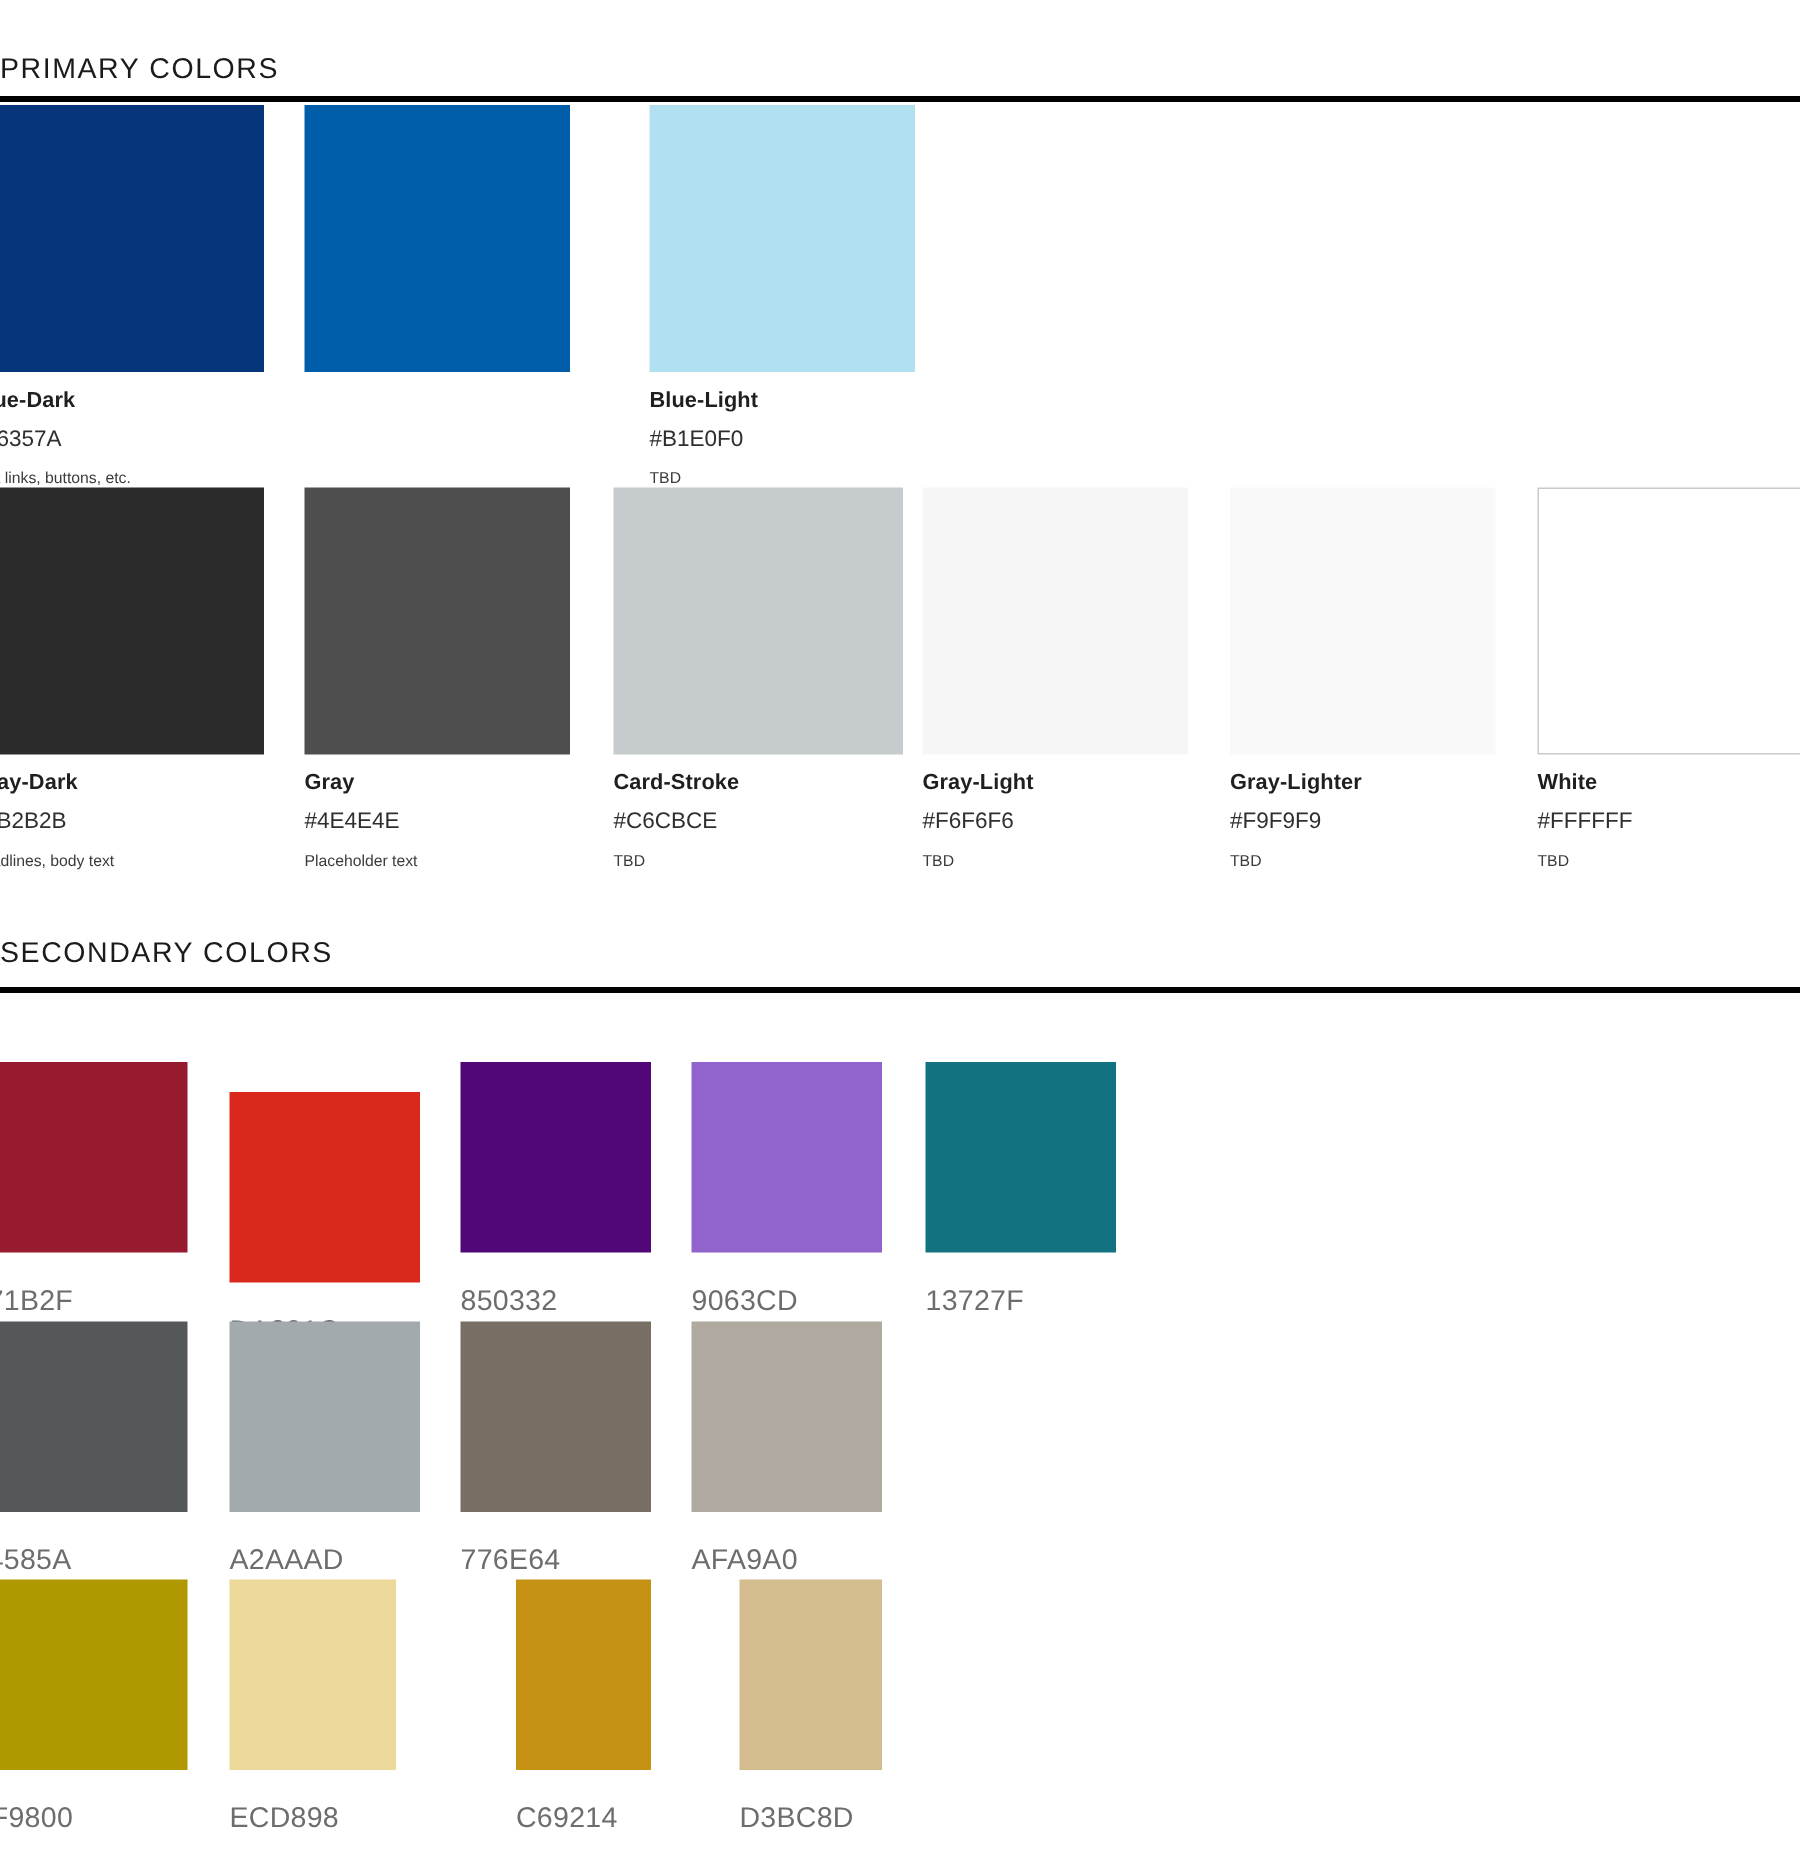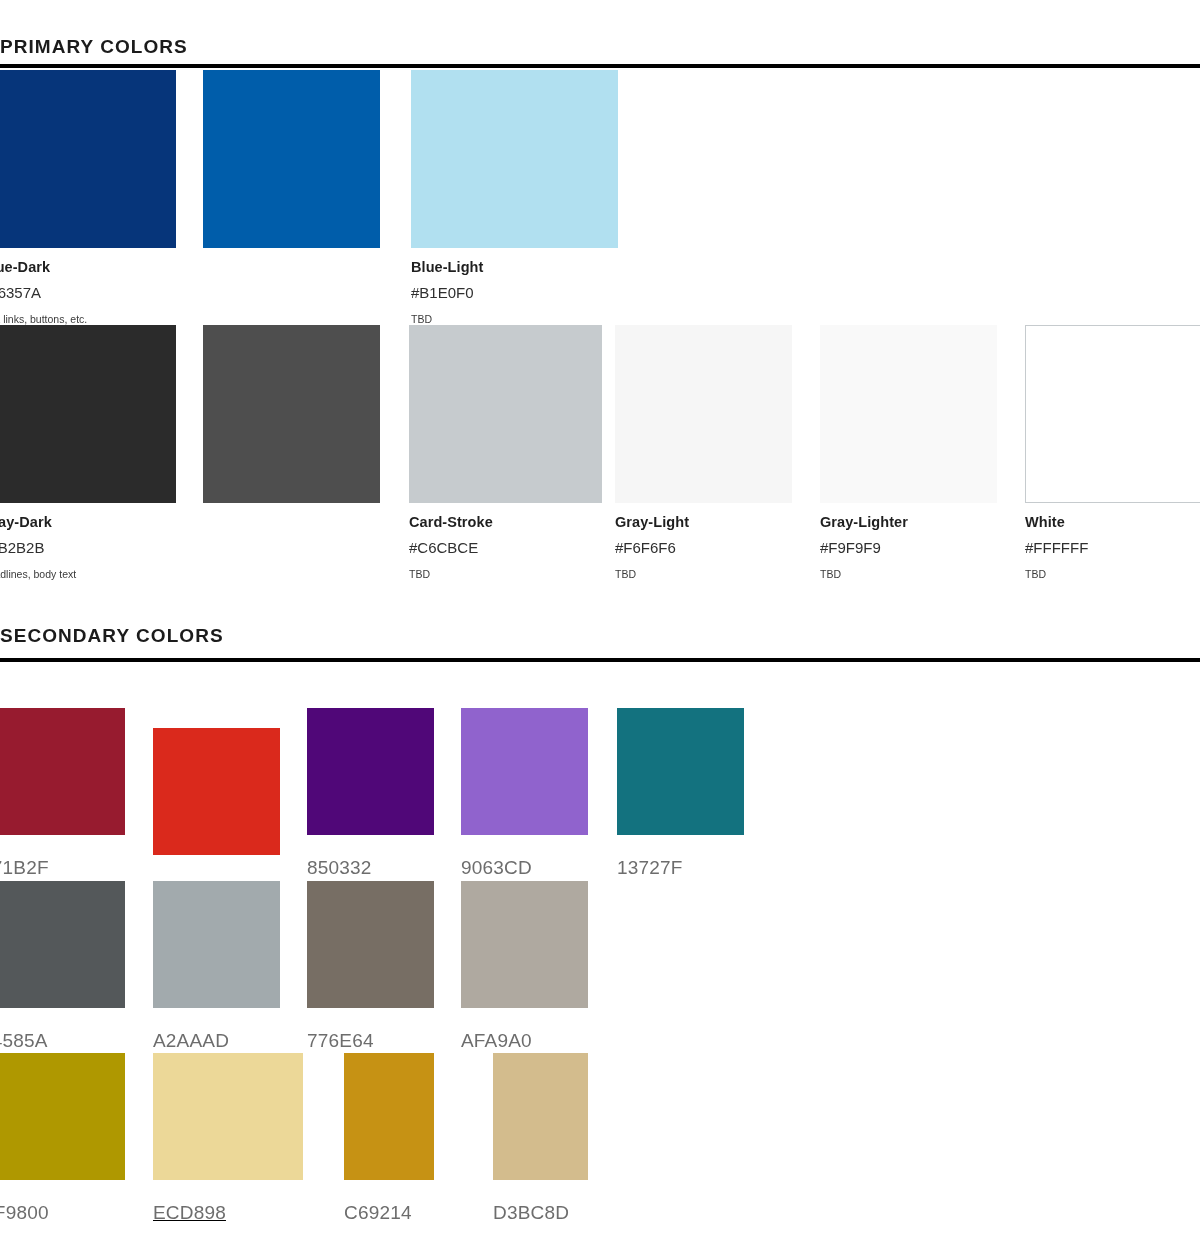--- a/index.html
+++ b/index.html
@@ -17,21 +17,21 @@
     width: 1200px;
     height: 1242px;
     background: #ffffff;
   }
 
   
   .section-title {
     position: absolute;
     left: 0px;
     font-size: 19px;
-    font-weight: 700;
+    font-weight: 400;
     letter-spacing: 0.055em;
     color: #1b1b1b;
     text-transform: uppercase;
     white-space: nowrap;
   }
 
   .rule {
     position: absolute;
     left: 0px;
     width: 1200px;
@@ -113,40 +113,45 @@
         <div class="chip" style="height: 178px; background: rgb(6, 53, 122);"></div>
         <div class="meta">
           <div class="sw-name">Blue-Dark</div>
           <div class="sw-hex">#06357A</div>
           <div class="sw-usage">Text links, buttons, etc.</div>
         </div>
       </div>
       <div class="swatch-cell" style="left: 203px; width: 177px;">
         <div class="chip" style="height: 178px; background: rgb(0, 93, 170);"></div>
       </div>
-      <div class="swatch-cell" style="left: 411px; width: 207px;">
+      <div class="swatch-cell" style="left: 433px; width: 177px;">
         <div class="chip" style="height: 178px; background: rgb(177, 224, 240);"></div>
         <div class="meta">
           <div class="sw-name">Blue-Light</div>
           <div class="sw-hex">#B1E0F0</div>
           <div class="sw-usage">TBD</div>
         </div>
       </div>
     </div>
   <div class="swatch-row" id="primary-row-1" style="top: 325px;">
       <div class="swatch-cell" style="left: -19px; width: 195px;">
         <div class="chip" style="height: 178px; background: rgb(43, 43, 43);"></div>
         <div class="meta">
           <div class="sw-name">Gray-Dark</div>
           <div class="sw-hex">#2B2B2B</div>
           <div class="sw-usage">Headlines, body text</div>
         </div>
       </div>
       <div class="swatch-cell" style="left: 203px; width: 177px;">
         <div class="chip" style="height: 178px; background: rgb(78, 78, 78);"></div>
+        <div class="meta">
+          <div class="sw-name">Gray</div>
+          <div class="sw-hex">#4E4E4E</div>
+          <div class="sw-usage">Placeholder text</div>
+        </div>
       </div>
       <div class="swatch-cell" style="left: 409px; width: 193px;">
         <div class="chip" style="height: 178px; background: rgb(198, 203, 206);"></div>
         <div class="meta">
           <div class="sw-name">Card-Stroke</div>
           <div class="sw-hex">#C6CBCE</div>
           <div class="sw-usage">TBD</div>
         </div>
       </div>
       <div class="swatch-cell" style="left: 615px; width: 177px;">
@@ -236,21 +241,21 @@
         </div>
       </div>
     </div>
   <div class="swatch-row" id="secondary-row-2" style="top: 1053px;">
       <div class="swatch-cell" style="left: -19px; width: 144px;">
         <div class="chip" style="height: 127px; background: rgb(175, 152, 0);"></div>
         <div class="meta">
           <div class="sw-hex-only">AF9800</div>
         </div>
       </div>
-      <div class="swatch-cell" style="left: 153px; width: 150px; text-decoration: underline;">
+      <div class="swatch-cell" style="left: 153px; width: 111px;">
         <div class="chip" style="height: 127px; background: rgb(236, 216, 152);"></div>
         <div class="meta">
           <div class="sw-hex-only">ECD898</div>
         </div>
       </div>
       <div class="swatch-cell" style="left: 307px; width: 127px; padding-left: 37px;">
         <div class="chip" style="height: 127px; background: rgb(198, 146, 20);"></div>
         <div class="meta">
           <div class="sw-hex-only">C69214</div>
         </div>

